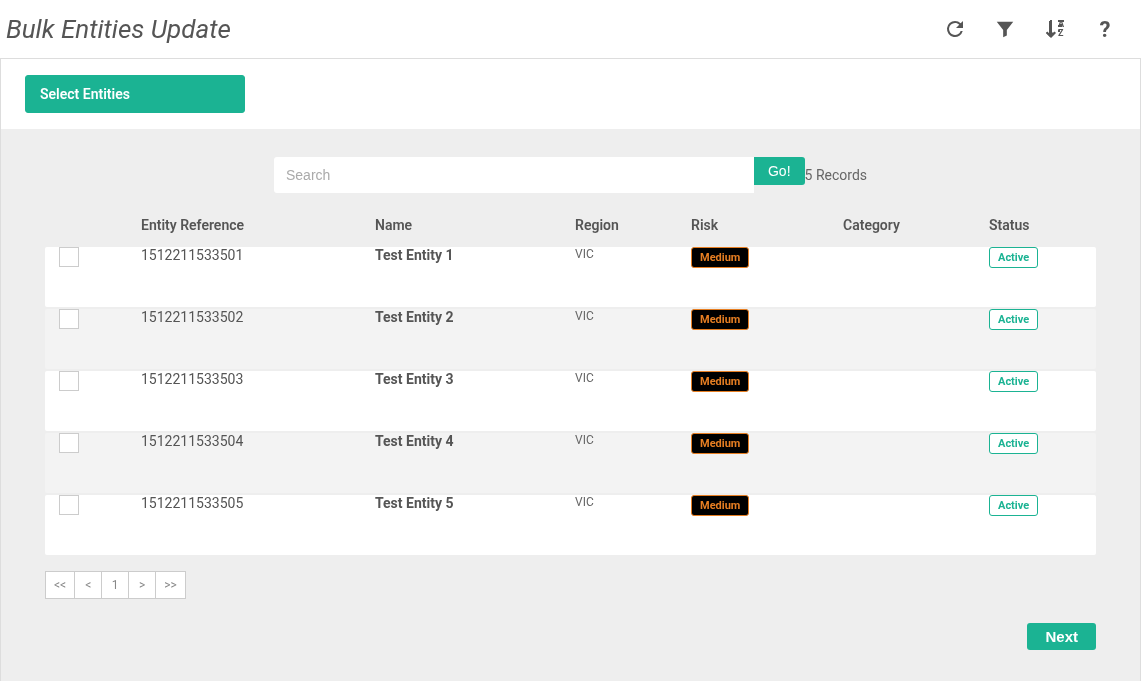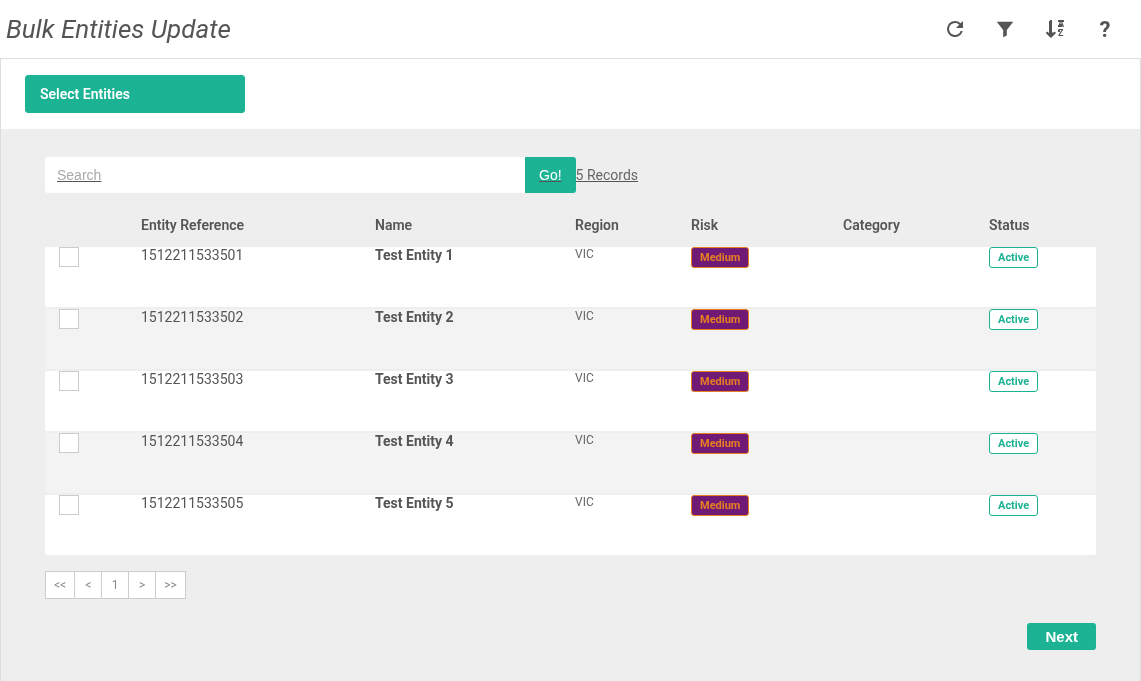--- a/index.html
+++ b/index.html
@@ -73,40 +73,39 @@
     font-weight: 400;
   }
   .content-panel {
     background: #eee;
     padding: 28px 20px 20px;
     margin: 0 24px 20px;
   }
   .search-row {
     display: flex;
     align-items: center;
-    justify-content: flex-start;
+    justify-content: center;
     margin-bottom: 4px;
-    text-decoration: underline;
   }
   .search-group {
     display: flex;
     align-items: stretch;
   }
   .search-input {
     width: 480px;
     height: 36px;
     border: none;
     border-radius: 3px 0 0 3px;
     padding: 0 12px;
     font-size: 14px;
     outline: none;
   }
   .search-input::placeholder { color: #aaa; }
   .go-btn {
-    height: 36px;
+    height: 28px;
     background: #1bb393;
     color: #fff;
     border: none;
     border-radius: 0 3px 3px 0;
     padding: 0 14px;
     font-size: 14px;
     cursor: pointer;
   }
   .records-count {
     font-size: 14px;
@@ -155,21 +154,21 @@
     display: inline-block;
     font-size: 11px;
     font-weight: 700;
     padding: 3px 8px;
     border-radius: 3px;
     border: 1px solid;
   }
   .badge-medium {
     color: #e67e22;
     border-color: #e67e22;
-    background: #701a75;
+    background: #000000;
   }
   .badge-active {
     color: #1bb393;
     border-color: #1bb393;
     background: #fff;
   }
   .footer-row {
     display: flex;
     align-items: center;
     justify-content: space-between;

